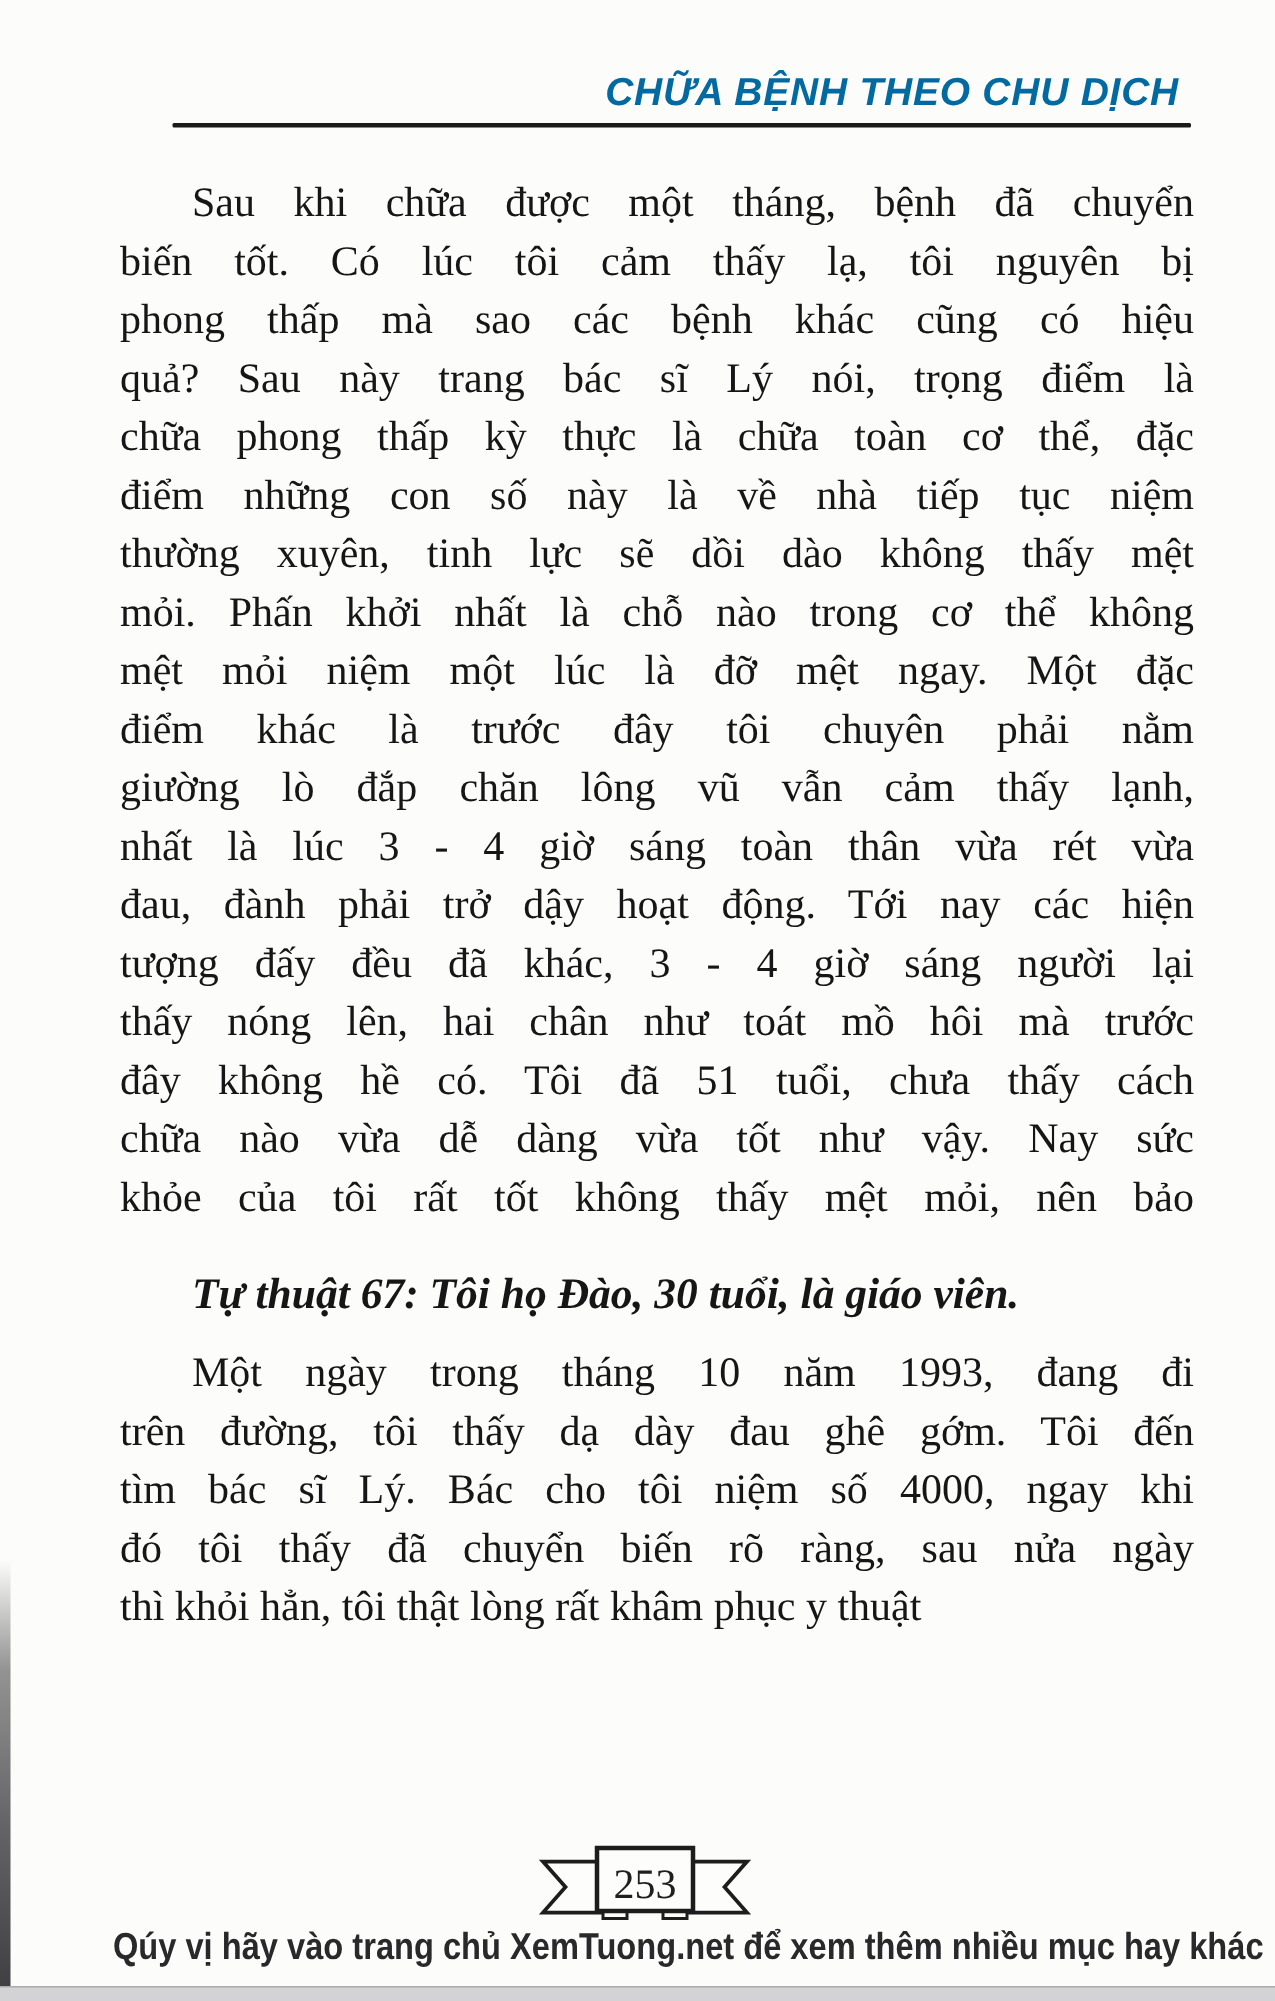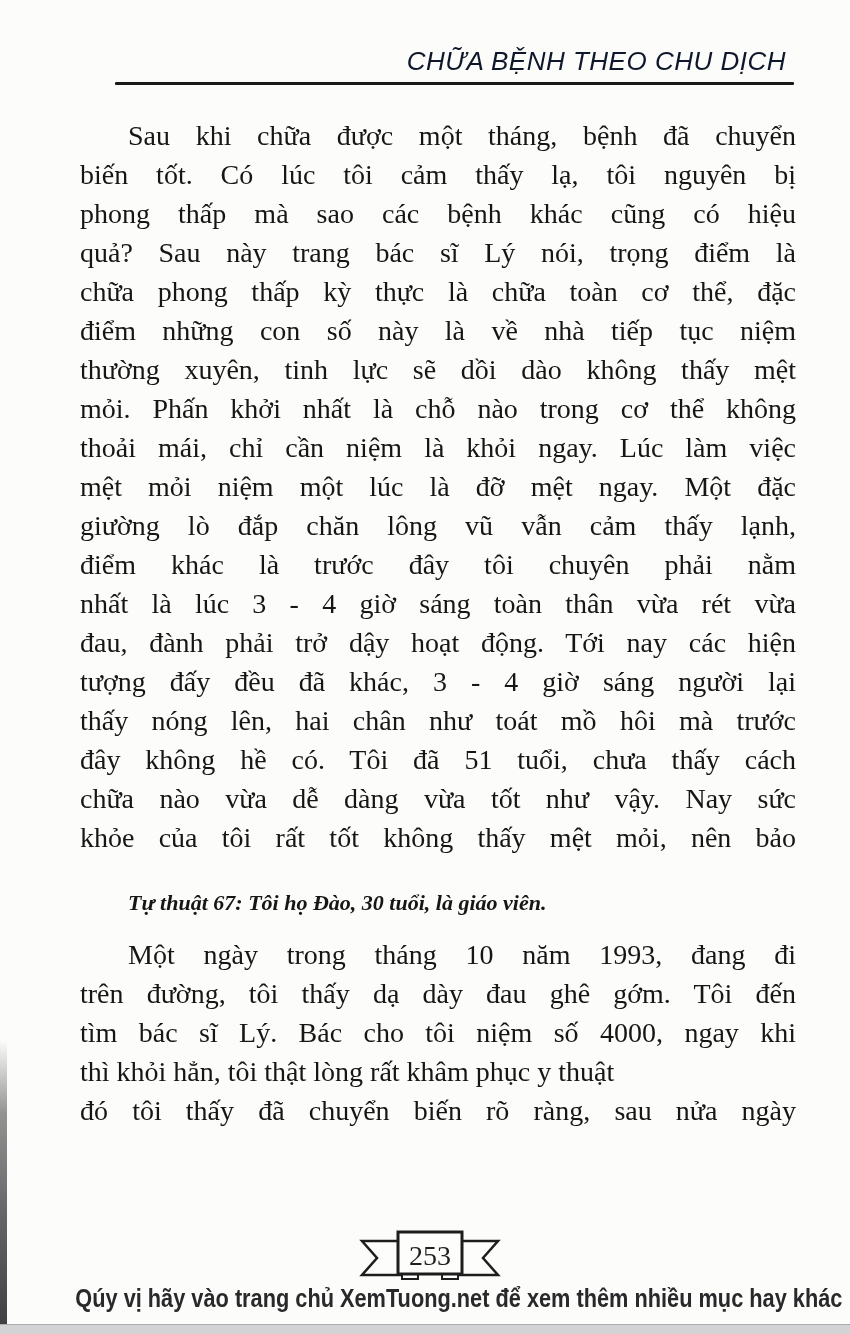--- a/index.html
+++ b/index.html
@@ -9,41 +9,41 @@
     margin:0 auto;
     background:#fcfcfa;
     overflow:hidden;
     font-family:"Liberation Serif", serif;
     color:#161616;
   }
   
   .hdr-title{
     position:absolute;top:46px;right:64px;
     font-family:"Liberation Sans", sans-serif;
-    font-style:italic;font-weight:normal;
+    font-style:italic;font-weight:bold;
     font-size:26px;letter-spacing:.5px;
-    color:#0f172a;white-space:nowrap;
+    color:#0369a1;white-space:nowrap;
   }
   .hdr-rule{
     position:absolute;top:82px;left:115px;width:679px;height:3px;
     background:#1a1a1a;border-radius:1px;
   }
   
   .body-text{
     position:absolute;left:80px;top:116px;width:716px;
     font-size:28px;line-height:39px;
     text-align:justify;
   }
   .bl{text-align:justify;text-align-last:justify;white-space:normal;}
   .bl.first{text-indent:48px;}
   .bl.last{text-align-last:left;}
   .sec-heading{
     margin:26px 0 13px 0;
     font-weight:bold;font-style:italic;
-    font-size:22px;line-height:39px;
+    font-size:29px;line-height:39px;
     text-indent:48px;
   }
   
   .watermark{
     position:absolute;left:70px;top:604px;
     font-family:"Liberation Sans", sans-serif;
     font-weight:bold;font-size:104px;letter-spacing:-3px;
     white-space:nowrap;
     color:rgba(255,255,255,0.5);
     -webkit-text-stroke:3px rgba(160,160,160,0.75);
@@ -88,41 +88,40 @@
   <div class="body-text">
     <div>
       <div class="bl first">Sau khi chữa được một tháng, bệnh đã chuyển</div>
       <div class="bl">biến tốt. Có lúc tôi cảm thấy lạ, tôi nguyên bị</div>
       <div class="bl">phong thấp mà sao các bệnh khác cũng có hiệu</div>
       <div class="bl">quả? Sau này trang bác sĩ Lý nói, trọng điểm là</div>
       <div class="bl">chữa phong thấp kỳ thực là chữa toàn cơ thể, đặc</div>
       <div class="bl">điểm những con số này là về nhà tiếp tục niệm</div>
       <div class="bl">thường xuyên, tinh lực sẽ dồi dào không thấy mệt</div>
       <div class="bl">mỏi. Phấn khởi nhất là chỗ nào trong cơ thể không</div>
-      <div class="bl">thoải mái, chỉ cần niệm là khỏi ngay. Lúc làm việc</div>
       <div class="bl">mệt mỏi niệm một lúc là đỡ mệt ngay. Một đặc</div>
+      <div class="bl">điểm khác là trước đây tôi chuyên phải nằm</div>
       <div class="bl">giường lò đắp chăn lông vũ vẫn cảm thấy lạnh,</div>
-      <div class="bl">điểm khác là trước đây tôi chuyên phải nằm</div>
       <div class="bl">nhất là lúc 3 - 4 giờ sáng toàn thân vừa rét vừa</div>
       <div class="bl">đau, đành phải trở dậy hoạt động. Tới nay các hiện</div>
       <div class="bl">tượng đấy đều đã khác, 3 - 4 giờ sáng người lại</div>
       <div class="bl">thấy nóng lên, hai chân như toát mồ hôi mà trước</div>
       <div class="bl">đây không hề có. Tôi đã 51 tuổi, chưa thấy cách</div>
       <div class="bl">chữa nào vừa dễ dàng vừa tốt như vậy. Nay sức</div>
       <div class="bl">khỏe của tôi rất tốt không thấy mệt mỏi, nên bảo</div>
     </div>
 
     <div class="sec-heading">Tự thuật 67: Tôi họ Đào, 30 tuổi, là giáo viên.</div>
 
     <div>
       <div class="bl first">Một ngày trong tháng 10 năm 1993, đang đi</div>
       <div class="bl">trên đường, tôi thấy dạ dày đau ghê gớm. Tôi đến</div>
       <div class="bl">tìm bác sĩ Lý. Bác cho tôi niệm số 4000, ngay khi</div>
+      <div class="bl">đó tôi thấy đã chuyển biến rõ ràng, sau nửa ngày</div>
       <div class="bl last">thì khỏi hẳn, tôi thật lòng rất khâm phục y thuật</div>
-      <div class="bl">đó tôi thấy đã chuyển biến rõ ràng, sau nửa ngày</div>
     </div>
   </div>
 
 
   <div class="ribbon">
     <svg width="156" height="58" viewBox="0 0 156 58">
 
       <polygon points="48,13 10,13 25,30 10,47 48,47" fill="#fdfdfb" stroke="#1d1d1d" stroke-width="2.5"></polygon>
 
       <polygon points="108,13 146,13 131,30 146,47 108,47" fill="#fdfdfb" stroke="#1d1d1d" stroke-width="2.5"></polygon>

